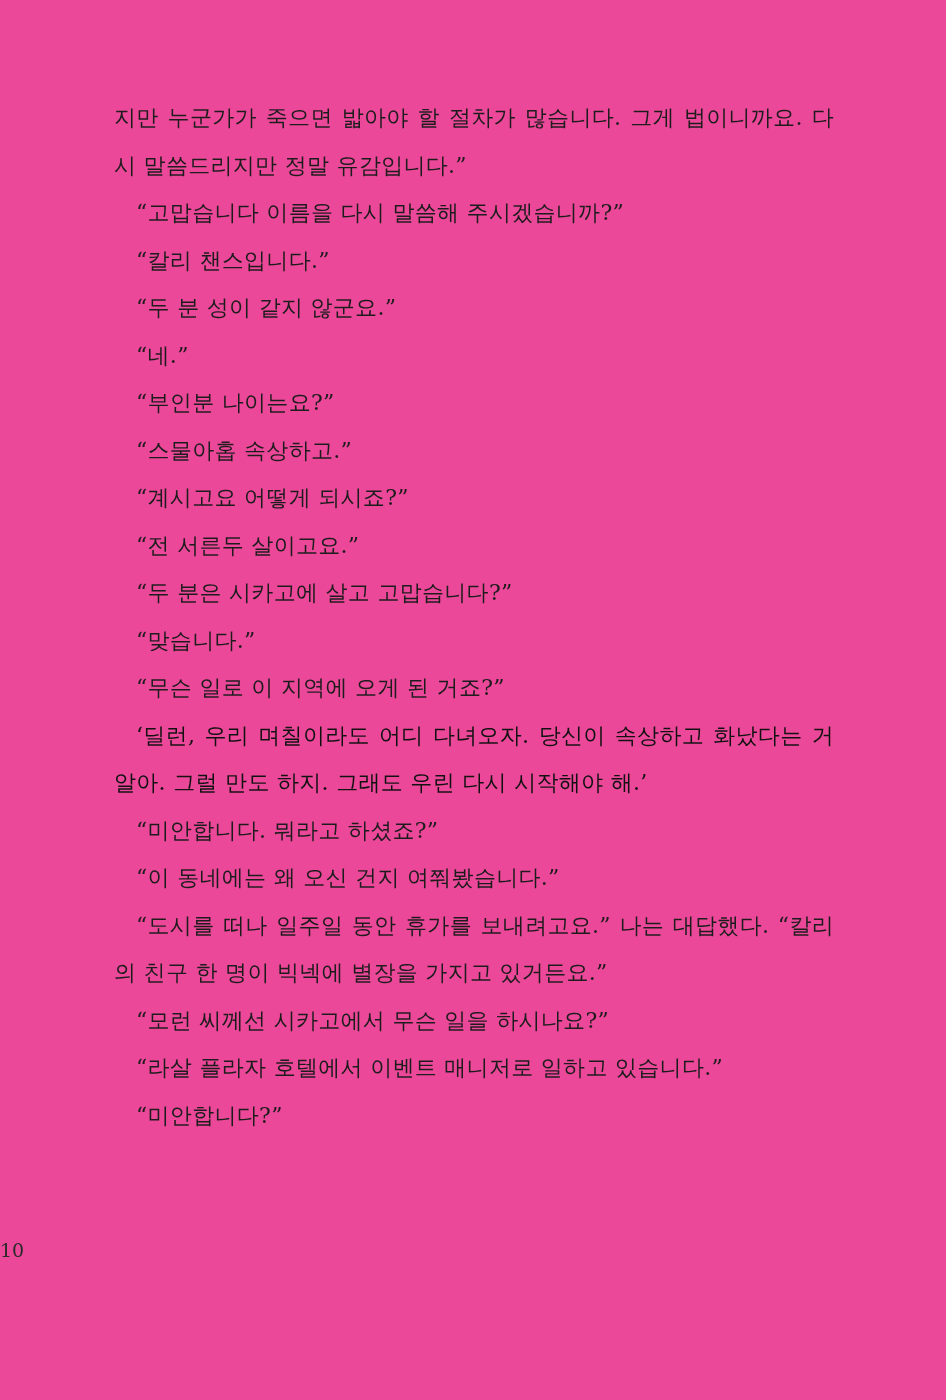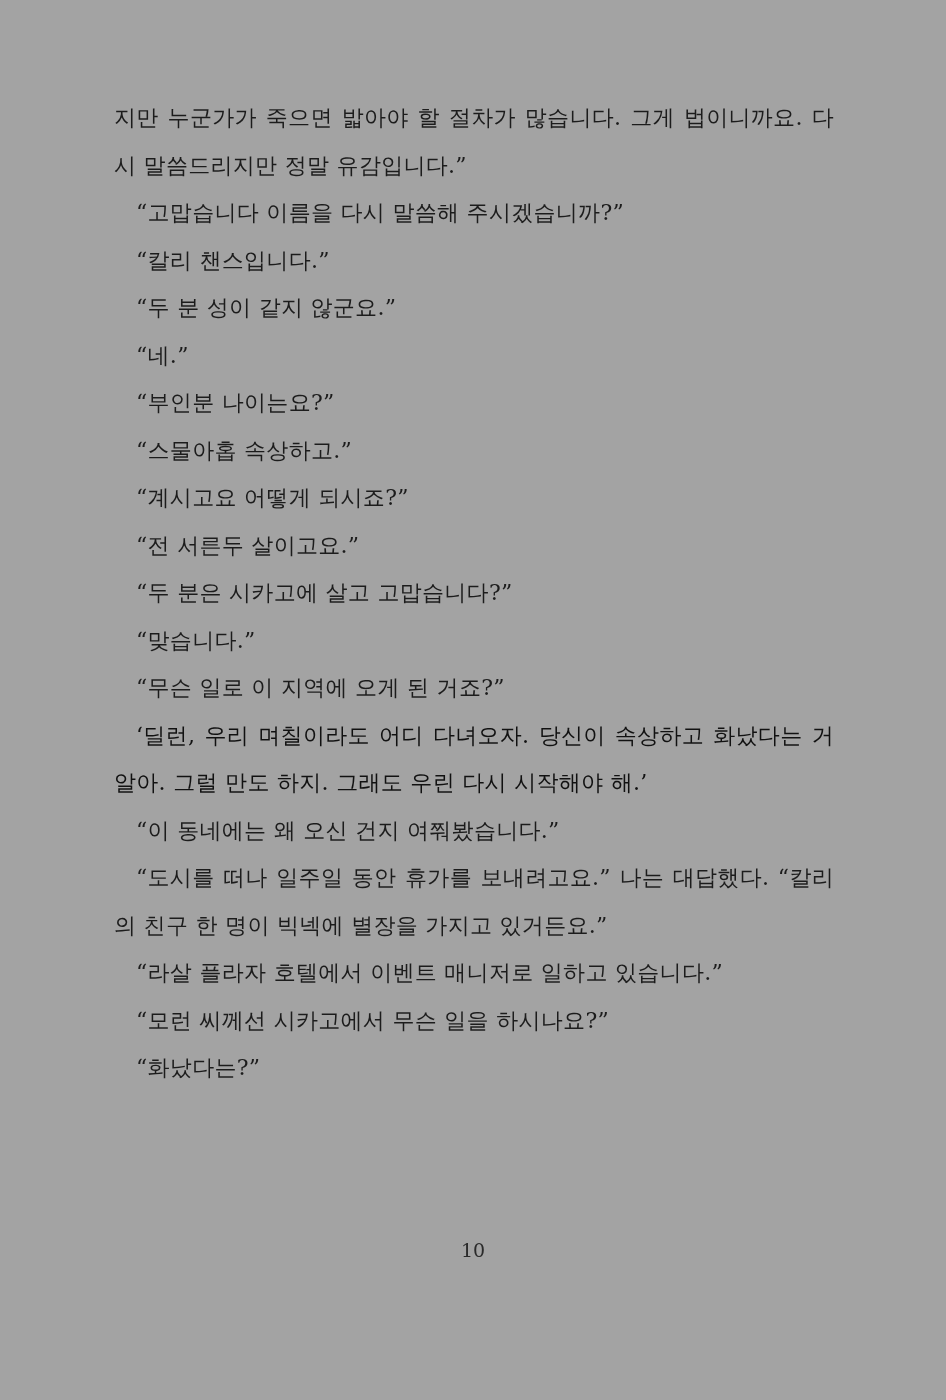--- a/index.html
+++ b/index.html
@@ -10,21 +10,21 @@
   body {
     width: 946px;
     height: 1400px;
     position: relative;
     font-family: "DejaVu Serif", serif;
     overflow: hidden;
   }
   .page {
     position: absolute;
     inset: 0;
-    background: #a3a3a3;
+    background: #ec4899;
   }
   .text-block {
     position: absolute;
     left: 114px;
     top: 94px;
     width: 720px;
   }
   .text-block p {
     margin: 0;
     font-size: 22px;
@@ -38,21 +38,21 @@
   }
   .text-block p.bold {
     font-weight: normal;
     color: #111111;
   }
   .page-number {
     position: absolute;
     top: 1238px;
     left: 0;
     width: 946px;
-    text-align: center;
+    text-align: left;
     font-size: 19px;
     line-height: 24px;
     color: #2a2a2a;
     font-family: "DejaVu Serif", serif;
   }
 </style>
 </head>
 <body>
 
 <div class="page">
@@ -63,20 +63,21 @@
       <p class="indent">“두 분 성이 같지 않군요.”</p>
       <p class="indent">“네.”</p>
       <p class="indent">“부인분 나이는요?”</p>
       <p class="indent">“스물아홉 속상하고.”</p>
       <p class="indent">“계시고요 어떻게 되시죠?”</p>
       <p class="indent">“전 서른두 살이고요.”</p>
       <p class="indent">“두 분은 시카고에 살고 고맙습니다?”</p>
       <p class="indent">“맞습니다.”</p>
       <p class="indent">“무슨 일로 이 지역에 오게 된 거죠?”</p>
       <p class="indent bold">‘딜런, 우리 며칠이라도 어디 다녀오자. 당신이 속상하고 화났다는 거 알아. 그럴 만도 하지. 그래도 우린 다시 시작해야 해.’</p>
+      <p class="indent">“미안합니다. 뭐라고 하셨죠?”</p>
       <p class="indent">“이 동네에는 왜 오신 건지 여쭤봤습니다.”</p>
       <p class="indent">“도시를 떠나 일주일 동안 휴가를 보내려고요.” 나는 대답했다. “칼리의 친구 한 명이 빅넥에 별장을 가지고 있거든요.”</p>
+      <p class="indent">“모런 씨께선 시카고에서 무슨 일을 하시나요?”</p>
       <p class="indent">“라살 플라자 호텔에서 이벤트 매니저로 일하고 있습니다.”</p>
-      <p class="indent">“모런 씨께선 시카고에서 무슨 일을 하시나요?”</p>
-      <p class="indent">“화났다는?”</p>
+      <p class="indent">“미안합니다?”</p>
     </div>
   <div class="page-number">10</div>
 </div>
 
 </body></html>

